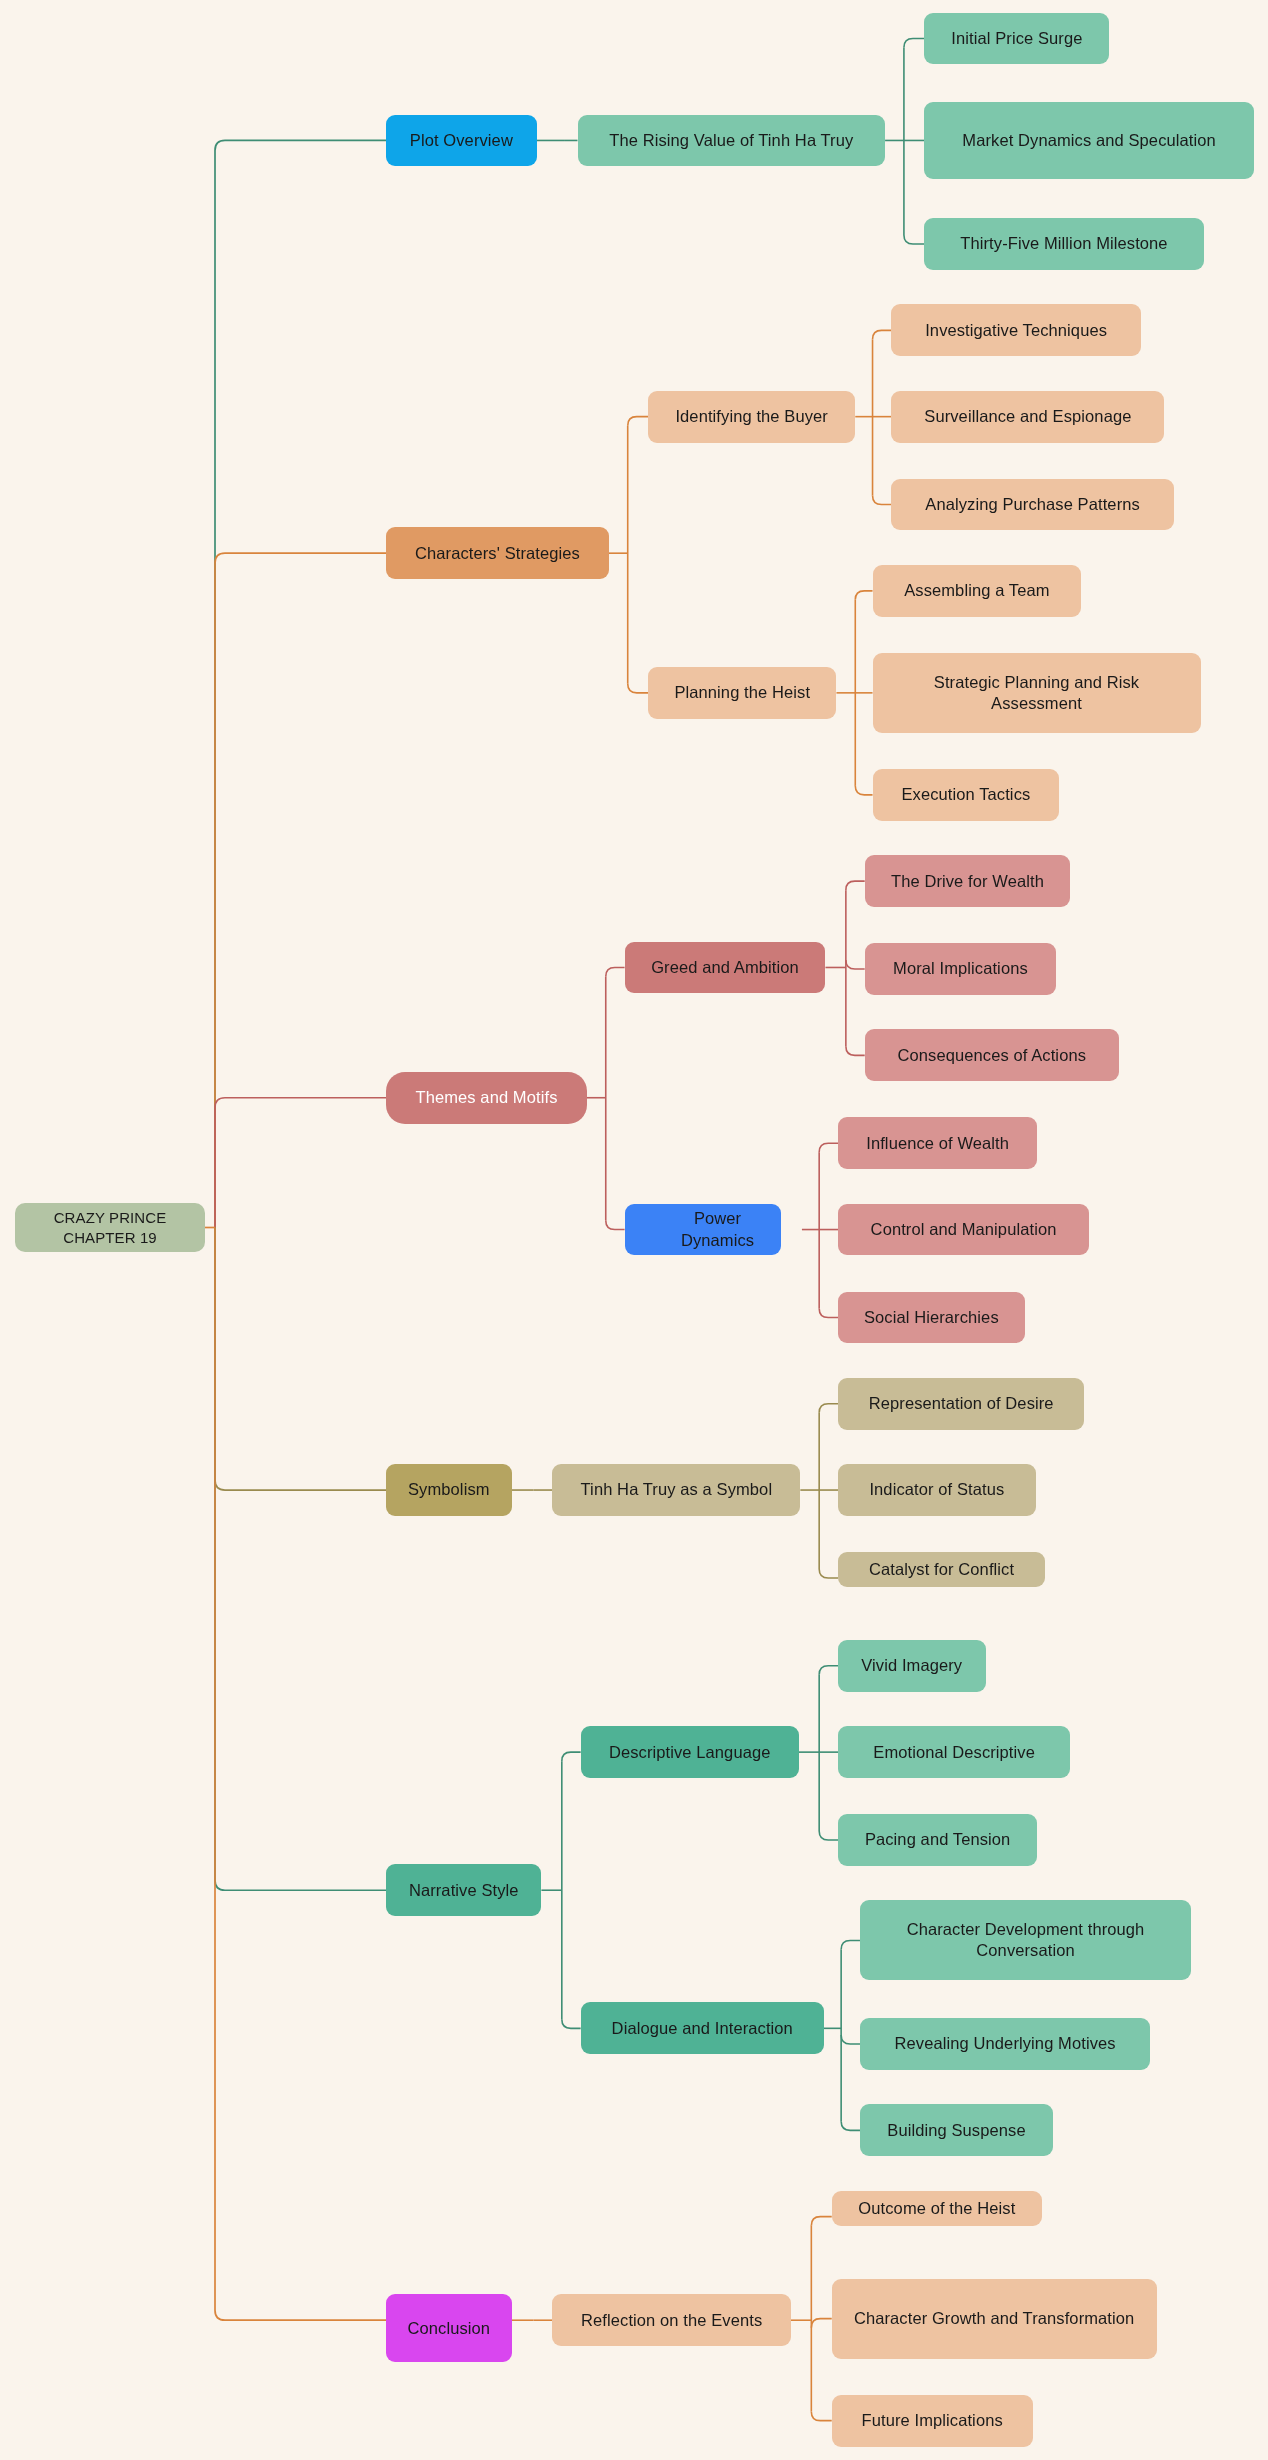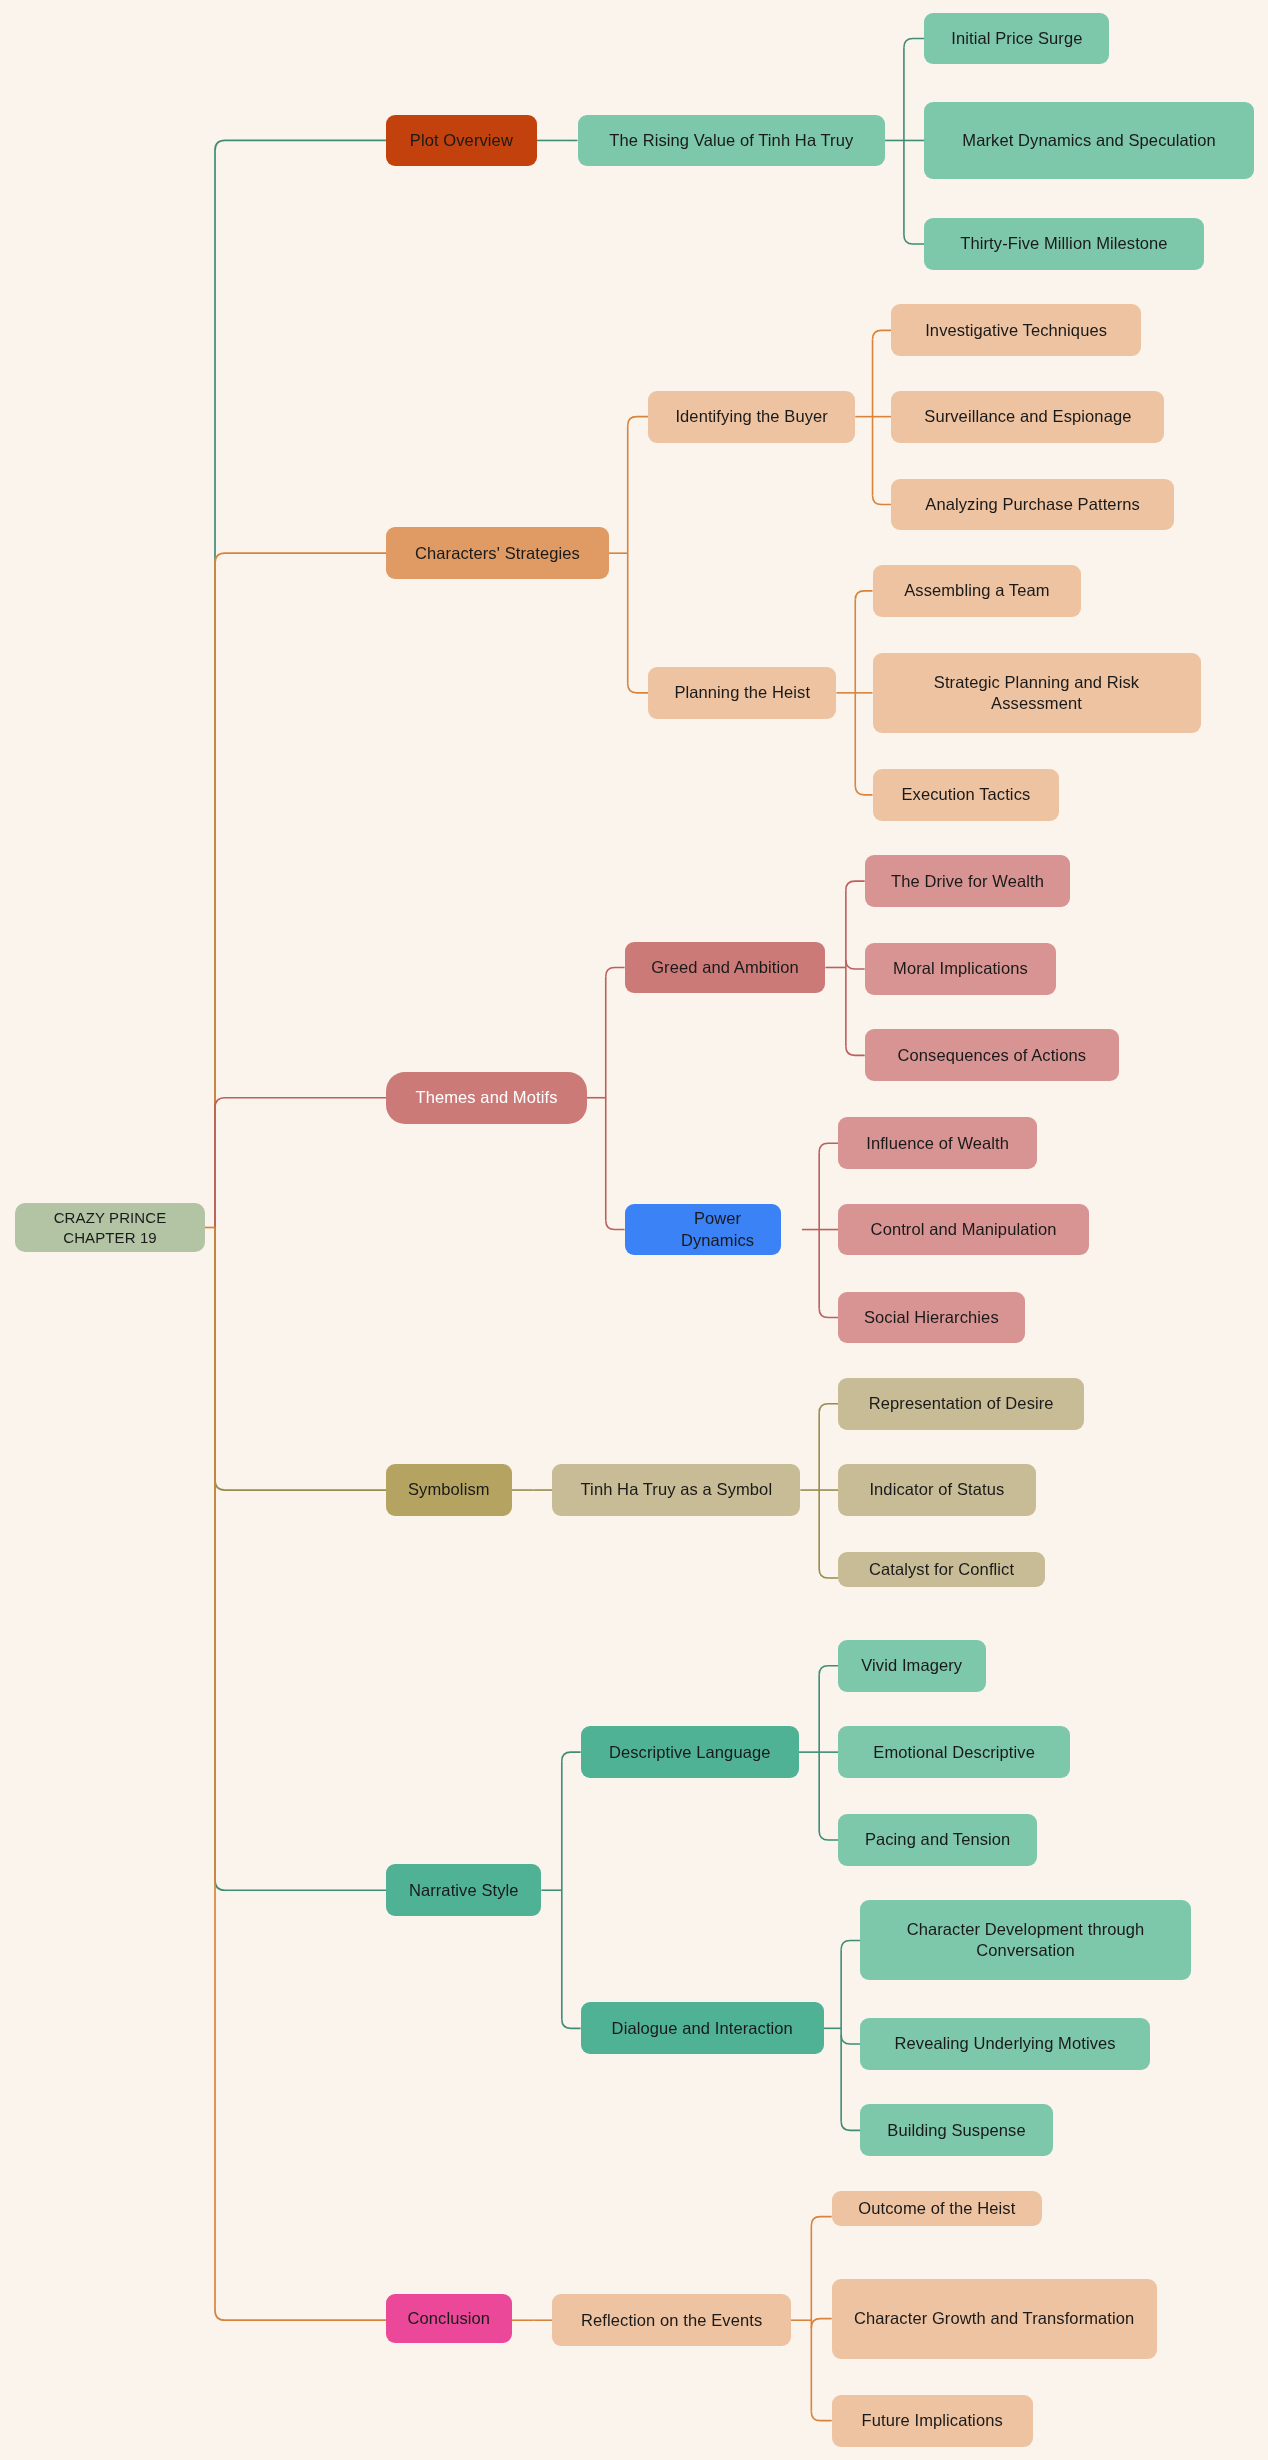--- a/index.html
+++ b/index.html
@@ -110,21 +110,21 @@
       <path d="M 841.1485148514852 2121.3341584158416 Q 841.1485148514852 2130.3341584158416 850.1485148514852 2130.3341584158416 H 859.9801980198021" fill="none" stroke="#3e8d74" stroke-width="1.6"></path>
       <path d="M 511.59405940594064 2320.220297029703 H 533.5643564356436" fill="none" stroke="#d9843c" stroke-width="1.6"></path>
       <path d="M 533.5643564356436 2320.220297029703 H 552.3960396039604" fill="none" stroke="#d9843c" stroke-width="1.6"></path>
       <path d="M 790.9306930693069 2320.220297029703 H 811.3316831683169" fill="none" stroke="#d9843c" stroke-width="1.6"></path>
       <path d="M 811.3316831683169 2225.64603960396 V 2411.6559405940593" fill="none" stroke="#d9843c" stroke-width="1.6"></path>
       <path d="M 811.3316831683169 2225.64603960396 Q 811.3316831683169 2216.64603960396 820.3316831683169 2216.64603960396 H 831.7326732673267" fill="none" stroke="#d9843c" stroke-width="1.6"></path>
       <path d="M 811.3316831683169 2327.65099009901 Q 811.3316831683169 2318.65099009901 820.3316831683169 2318.65099009901 H 831.7326732673267" fill="none" stroke="#d9843c" stroke-width="1.6"></path>
       <path d="M 811.3316831683169 2411.6559405940593 Q 811.3316831683169 2420.6559405940593 820.3316831683169 2420.6559405940593 H 831.7326732673267" fill="none" stroke="#d9843c" stroke-width="1.6"></path>
     </svg>
 <div class="node root" style="left: 15px; top: 1203px; width: 190px; height: 49px; background: rgb(179, 196, 164);"><span>CRAZY PRINCE CHAPTER 19</span></div>
-    <div class="node lvl1" style="left: 386.05px; top: 114.559px; width: 150.653px; height: 51.7871px; background: #c2410c;"><span>Plot Overview</span></div>
+    <div class="node lvl1" style="left: 386.05px; top: 114.559px; width: 150.653px; height: 51.7871px; background: #0ea5e9;"><span>Plot Overview</span></div>
     <div class="node lvl2" style="left: 577.505px; top: 114.559px; width: 307.584px; height: 51.7871px; background: rgb(125, 199, 171);"><span>The Rising Value of Tinh Ha Truy</span></div>
     <div class="node lvl2" style="left: 924.322px; top: 12.5545px; width: 185.178px; height: 51.7871px; background: rgb(125, 199, 171);"><span>Initial Price Surge</span></div>
     <div class="node lvl2" style="left: 924.322px; top: 102.005px; width: 329.554px; height: 76.896px; background: rgb(125, 199, 171);"><span>Market Dynamics and Speculation</span></div>
     <div class="node lvl2" style="left: 924.322px; top: 218.134px; width: 279.337px; height: 51.7871px; background: rgb(125, 199, 171);"><span>Thirty-Five Million Milestone</span></div>
     <div class="node lvl1" style="left: 386.05px; top: 527.287px; width: 222.842px; height: 51.7871px; background: rgb(224, 154, 99);"><span>Characters' Strategies</span></div>
     <div class="node lvl2" style="left: 648.124px; top: 390.757px; width: 207.149px; height: 51.7871px; background: rgb(238, 195, 161);"><span>Identifying the Buyer</span></div>
     <div class="node lvl2" style="left: 891.366px; top: 304.446px; width: 249.52px; height: 51.7871px; background: rgb(238, 195, 161);"><span>Investigative Techniques</span></div>
     <div class="node lvl2" style="left: 891.366px; top: 390.757px; width: 273.059px; height: 51.7871px; background: rgb(238, 195, 161);"><span>Surveillance and Espionage</span></div>
     <div class="node lvl2" style="left: 891.366px; top: 478.639px; width: 282.475px; height: 51.7871px; background: rgb(238, 195, 161);"><span>Analyzing Purchase Patterns</span></div>
     <div class="node lvl2" style="left: 648.124px; top: 666.955px; width: 188.317px; height: 51.7871px; background: rgb(238, 195, 161);"><span>Planning the Heist</span></div>
@@ -147,18 +147,18 @@
     <div class="node lvl2" style="left: 838.01px; top: 1552.04px; width: 207.149px; height: 35px; background: rgb(200, 188, 150);"><span>Catalyst for Conflict</span></div>
     <div class="node lvl1" style="left: 386.05px; top: 1864.34px; width: 155.361px; height: 51.7871px; background: rgb(79, 178, 149);"><span>Narrative Style</span></div>
     <div class="node lvl1" style="left: 580.644px; top: 1726.24px; width: 218.134px; height: 51.7871px; background: rgb(79, 178, 149);"><span>Descriptive Language</span></div>
     <div class="node lvl2" style="left: 838.01px; top: 1639.93px; width: 147.515px; height: 51.7871px; background: rgb(125, 199, 171);"><span>Vivid Imagery</span></div>
     <div class="node lvl2" style="left: 838.01px; top: 1726.24px; width: 232.257px; height: 51.7871px; background: rgb(125, 199, 171);"><span>Emotional Descriptive</span></div>
     <div class="node lvl2" style="left: 838.01px; top: 1814.12px; width: 199.302px; height: 51.7871px; background: rgb(125, 199, 171);"><span>Pacing and Tension</span></div>
     <div class="node lvl1" style="left: 580.644px; top: 2002.44px; width: 243.243px; height: 51.7871px; background: rgb(79, 178, 149);"><span>Dialogue and Interaction</span></div>
     <div class="node lvl2" style="left: 859.98px; top: 1900.43px; width: 331.124px; height: 80.0347px; background: rgb(125, 199, 171); text-align: center;"><span>Character Development through Conversation</span></div>
     <div class="node lvl2" style="left: 859.98px; top: 2018.13px; width: 290.322px; height: 51.7871px; background: rgb(125, 199, 171);"><span>Revealing Underlying Motives</span></div>
     <div class="node lvl2" style="left: 859.98px; top: 2104.44px; width: 193.025px; height: 51.7871px; background: rgb(125, 199, 171);"><span>Building Suspense</span></div>
-    <div class="node lvl1" style="left: 386.05px; top: 2294.33px; width: 125.545px; height: 49px; background: #ec4899;"><span>Conclusion</span></div>
+    <div class="node lvl1" style="left: 386.05px; top: 2294.33px; width: 125.545px; height: 68px; background: #d946ef;"><span>Conclusion</span></div>
     <div class="node lvl2" style="left: 552.396px; top: 2294.33px; width: 238.535px; height: 51.7871px; background: rgb(238, 195, 161);"><span>Reflection on the Events</span></div>
     <div class="node lvl2" style="left: 831.733px; top: 2190.75px; width: 210.287px; height: 35px; background: rgb(238, 195, 161);"><span>Outcome of the Heist</span></div>
     <div class="node lvl2" style="left: 831.733px; top: 2278.63px; width: 324.847px; height: 80.0347px; background: rgb(238, 195, 161);"><span>Character Growth and Transformation</span></div>
     <div class="node lvl2" style="left: 831.733px; top: 2394.76px; width: 200.871px; height: 51.7871px; background: rgb(238, 195, 161);"><span>Future Implications</span></div>
   </div>
 
 </body></html>

